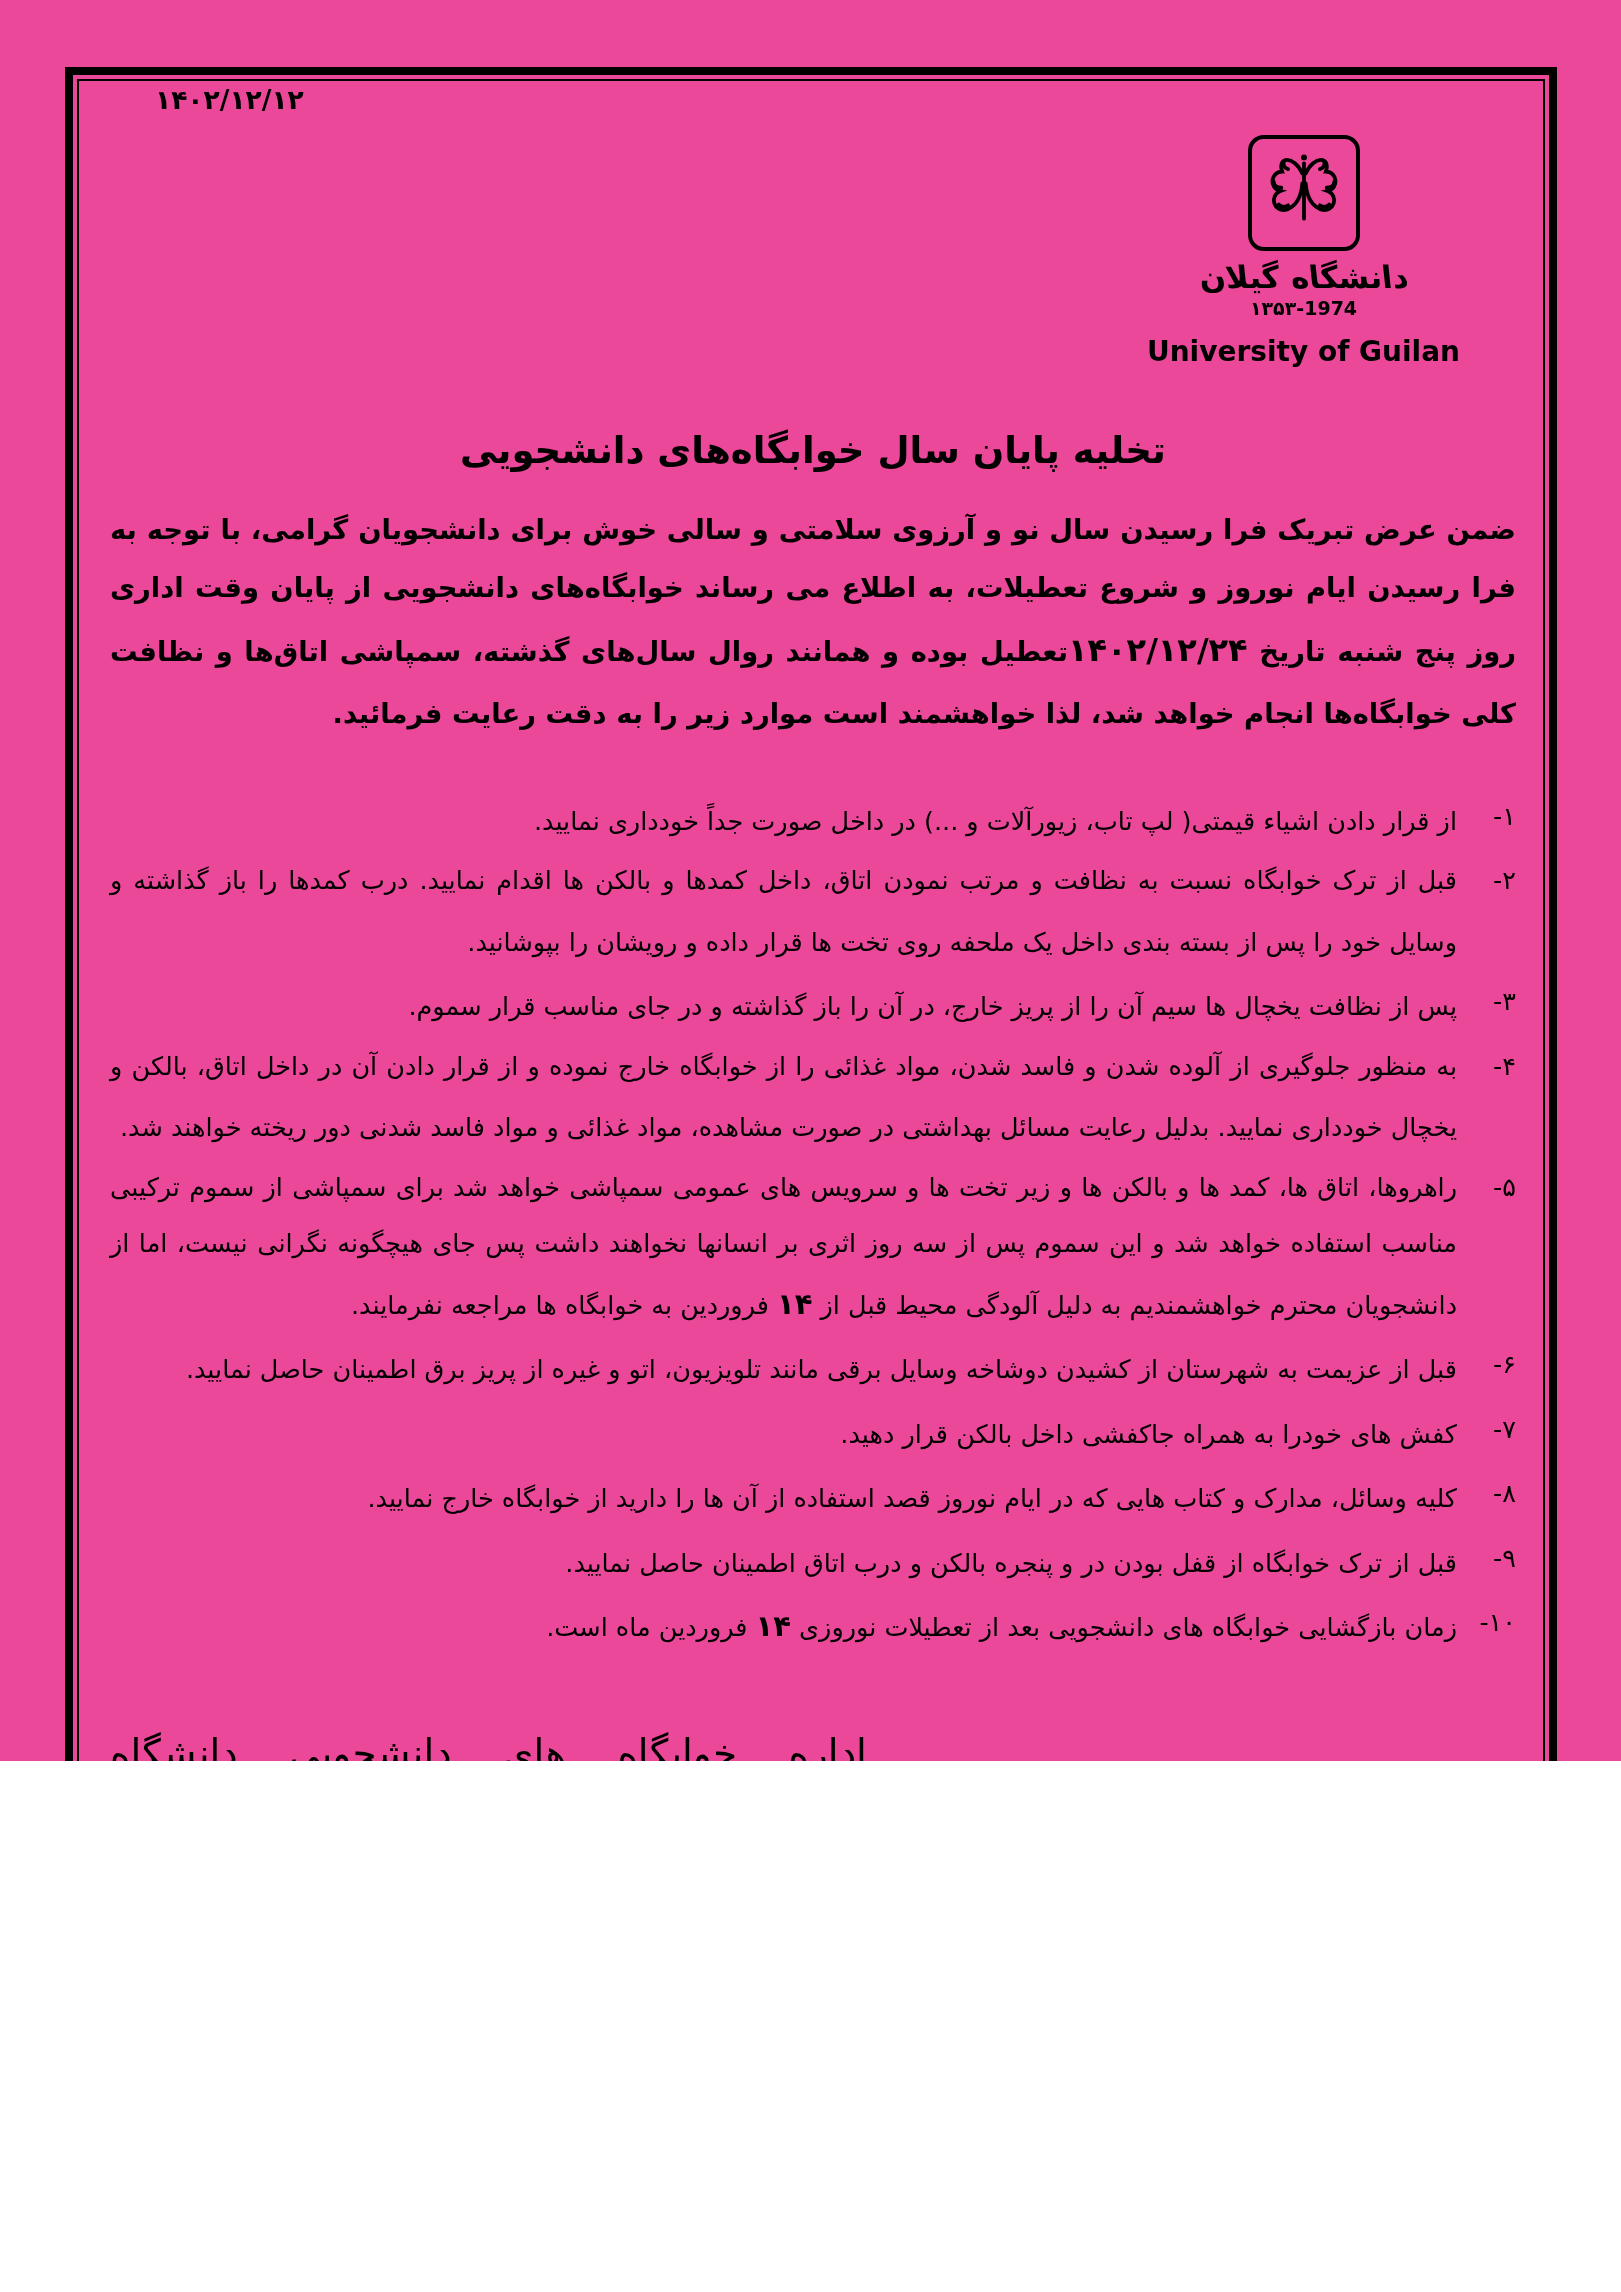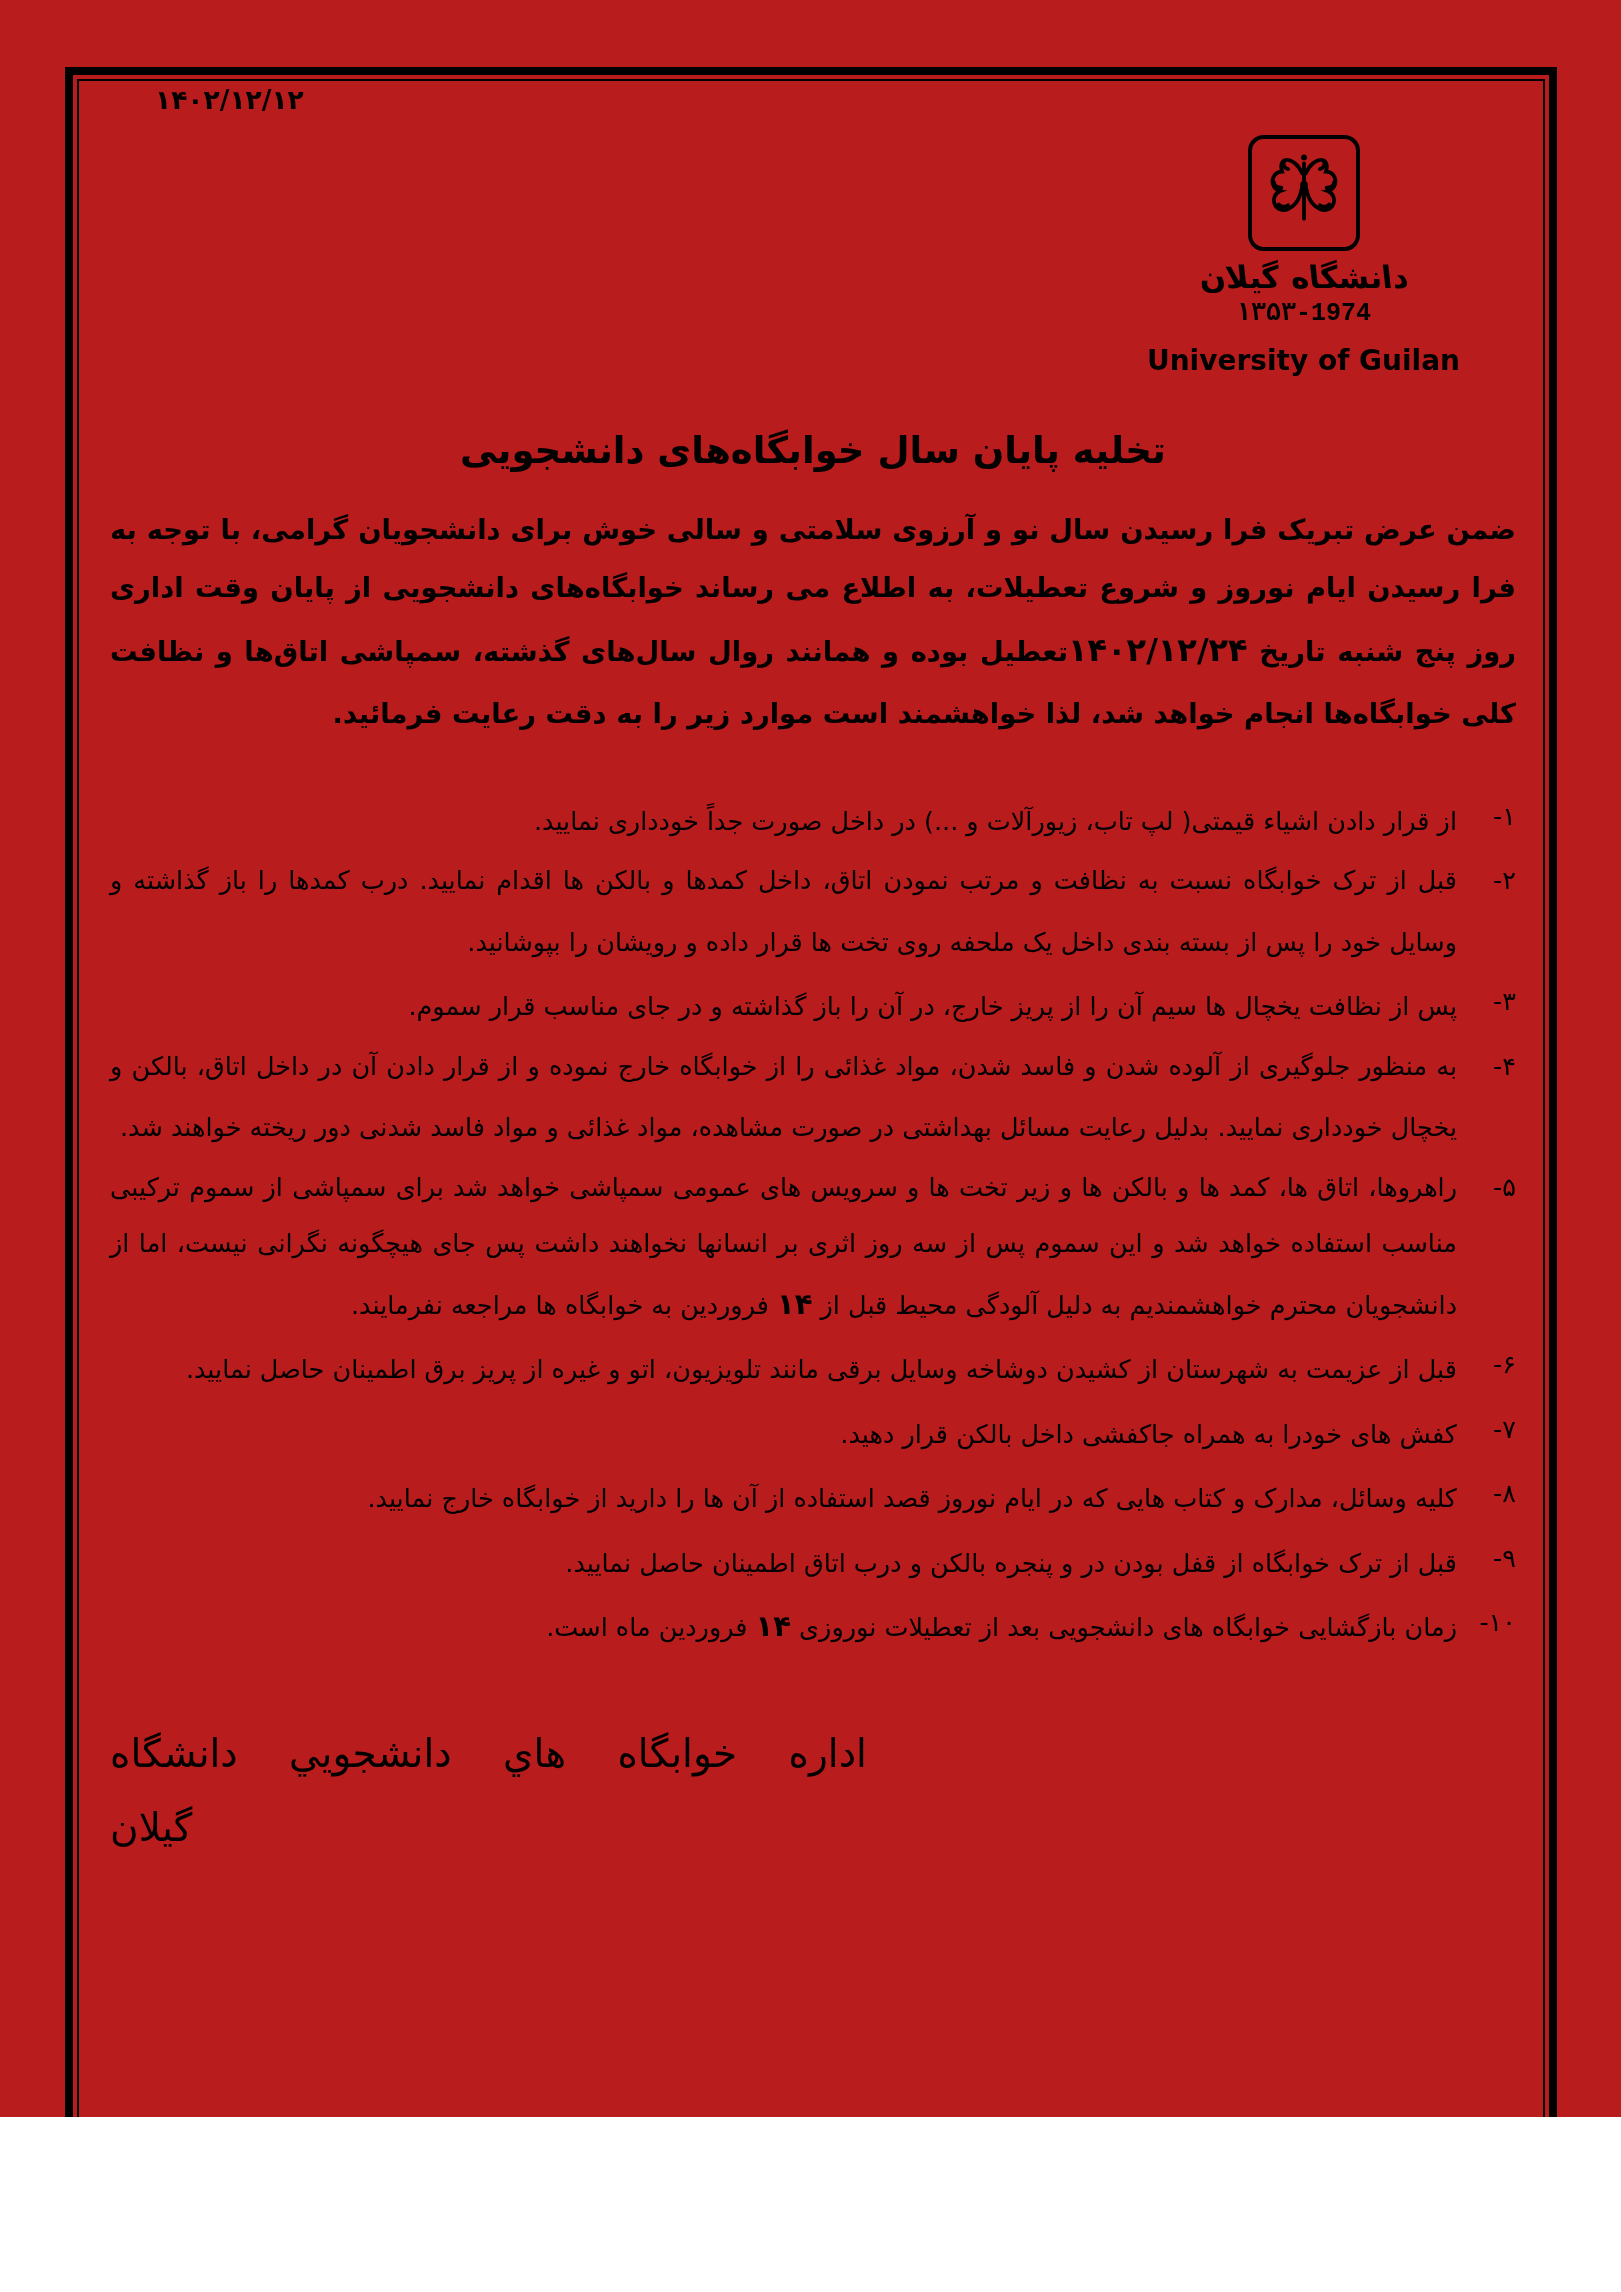--- a/index.html
+++ b/index.html
@@ -1,19 +1,19 @@
 <!DOCTYPE html>
 <html lang="fa"><head>
 <meta charset="utf-8">
 <style>
   html,body{margin:0;padding:0;background:#ffffff;}
   .page{
     position:relative;
-    width:1621px;height:2117px;
-    background:#b91c1c;color:#000;
+    width:1621px;height:1761px;
+    background:#ec4899;color:#000;
     font-family:"DejaVu Sans", sans-serif;
     overflow:hidden;
   }
   
   .frame{
     position:absolute;left:65px;top:67px;width:1492px;height:2160px;
     box-sizing:border-box;border:8.8px solid #000;
   }
   .frame-inner{
     position:absolute;inset:3.9px;border:2.9px solid #000;
@@ -30,21 +30,21 @@
   }
   .logo-box{
     width:112px;height:116px;box-sizing:border-box;
     border:4.9px solid #000;border-radius:15.7px;
     display:flex;align-items:center;justify-content:center;
   }
   .logo-calligraphy{
     margin-top:7.8px;font-size:31px;font-weight:bold;direction:rtl;
     transform:skewX(6deg);
   }
-  .logo-years{margin-top:2px;font-size:25px;font-weight:bold;direction:ltr;letter-spacing:1px;font-family:Liberation Mono, monospace;}
+  .logo-years{margin-top:2px;font-size:19px;font-weight:bold;direction:ltr;letter-spacing:1px;}
   .logo-en{margin-top:16px;font-size:28px;font-weight:bold;}
   
   .content{
     position:absolute;left:110px;top:429px;width:1406px;direction:rtl;
   }
   .doc-title{
     text-align:center;font-size:37px;font-weight:bold;margin:0 0 29px 0;
   }
   .intro{
     font-size:27.4px;font-weight:bold;line-height:2.12;text-align:justify;

